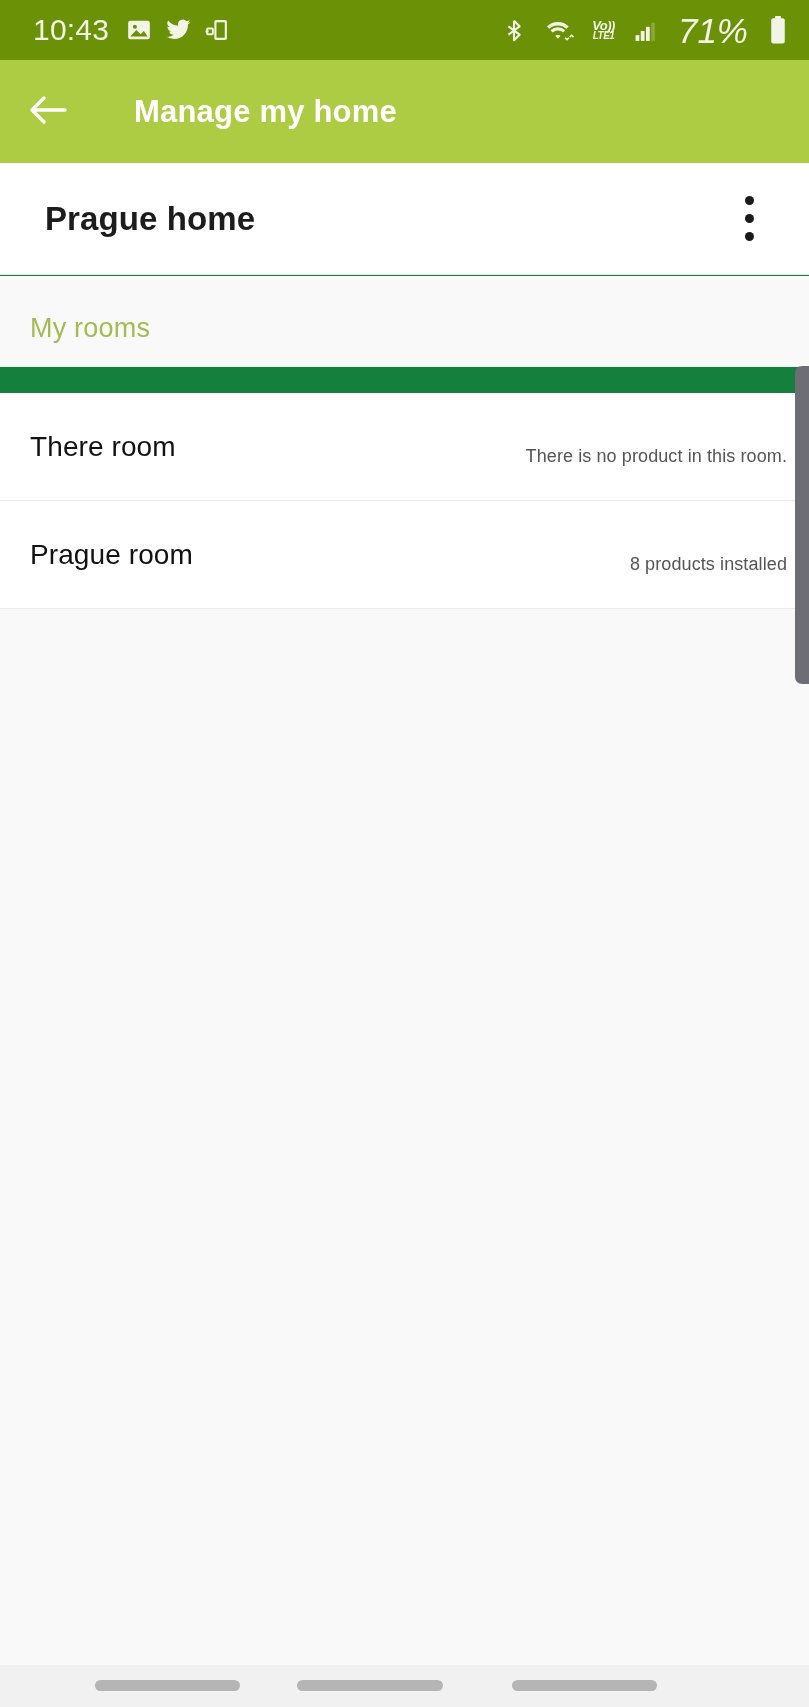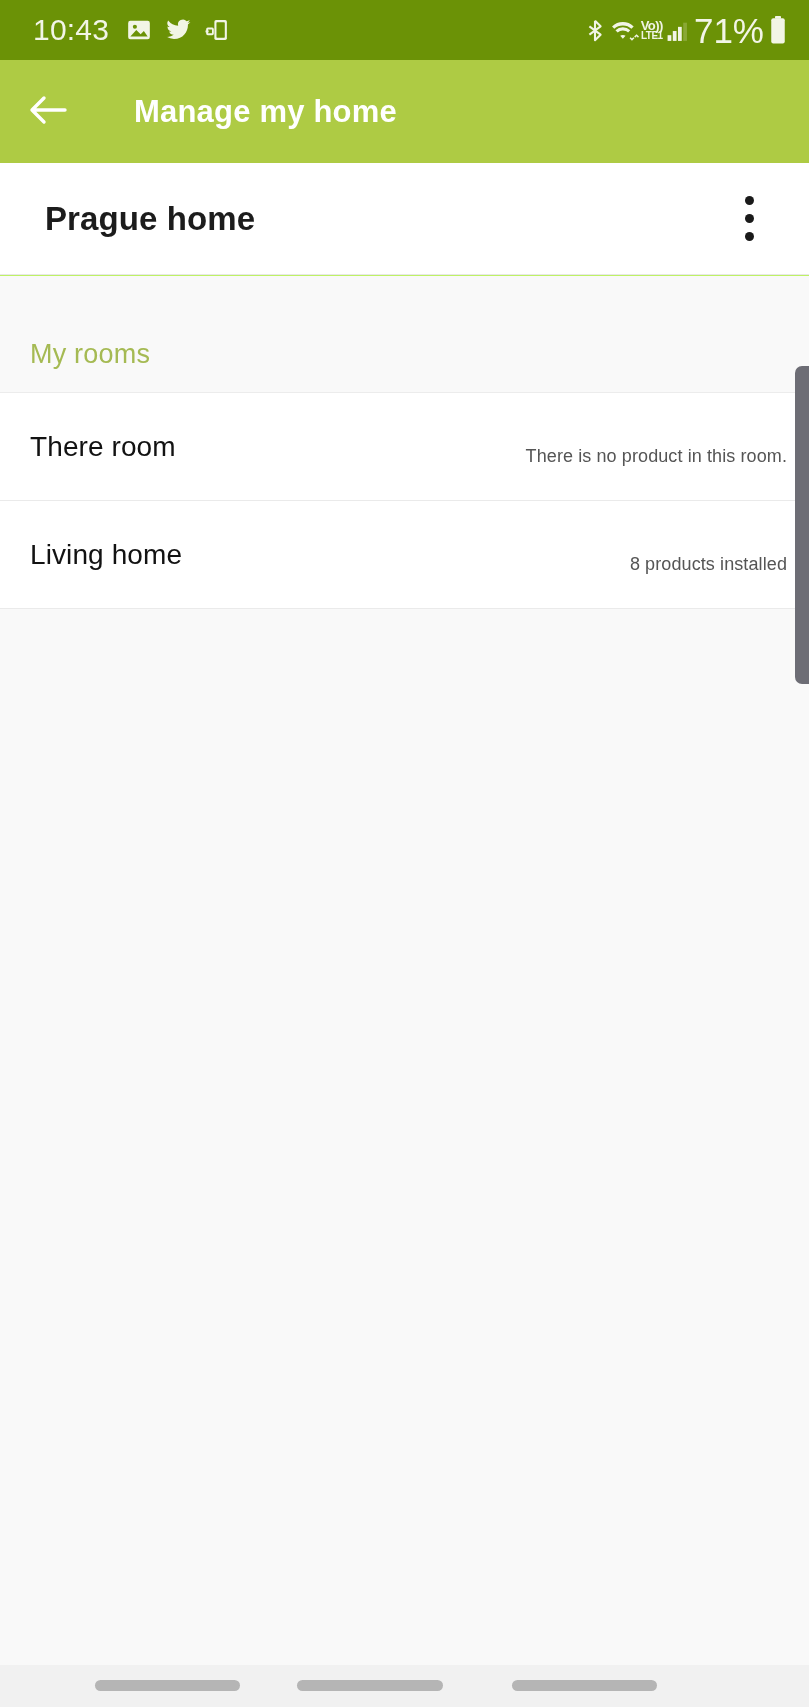--- a/index.html
+++ b/index.html
@@ -6,39 +6,39 @@
   * { margin:0; padding:0; box-sizing:border-box; }
   html, body {
     width:809px; height:1707px;
     font-family:"Liberation Sans","DejaVu Sans",sans-serif;
     background:#f7f7f7;
     overflow:hidden;
   }
   #screen {
     position:relative;
     width:809px; height:1707px;
-    background:#bef264;
+    background:#15803d;
   }
 
   
   #status-bar {
     position:absolute; left:0; top:0;
     width:809px; height:60px;
     background:#6b9206;
     display:flex; align-items:center;
     padding:0 22px 0 33px;
     color:#f0f4e4;
   }
   #status-left { display:flex; align-items:center; gap:13px; flex:1; }
   #status-clock {
     font-size:30px; letter-spacing:0.2px;
     font-weight:400; color:#f2f5e6; line-height:1;
     margin-right:4px;
   }
-  #status-right { display:flex; align-items:center; gap:3px; }
+  #status-right { display:flex; align-items:center; gap:19px;font-style:italic; }
   .sicon { display:inline-flex; align-items:center; justify-content:center; }
   .sicon svg { display:block; }
   #battery-pct {
     font-size:35px; color:#f2f5e6; line-height:1;
     margin-right:2px; letter-spacing:0px;
   }
   #volte-group {
     display:flex; flex-direction:column;
     align-items:center; justify-content:center;
     line-height:1; margin-left:-2px; margin-right:-1px;
@@ -85,21 +85,21 @@
     gap:9px; cursor:pointer;
   }
   #home-overflow .dot {
     width:9px; height:9px; border-radius:50%;
     background:#1a1a1a;
   }
 
   
   #section-header {
     position:absolute; left:0; top:276px;
-    width:809px; height:117px;
+    width:809px; height:91px;
     background:#f9f9f9;
     display:flex; align-items:flex-end;
     border-bottom:1px solid #ececec;
     padding:8px 0 22px 30px;
   }
   #section-header-label {
     font-size:27px; color:#a5ba53; letter-spacing:0.2px;
   }
 
   
@@ -260,21 +260,21 @@
   <div id="section-header">
     <span id="section-header-label">My rooms</span>
   </div>
 
   <div id="room-list">
     <div class="room-row">
       <span class="room-name">There room</span>
       <span class="room-status">There is no product in this room.</span>
     </div>
     <div class="room-row">
-      <span class="room-name">Living home</span>
+      <span class="room-name">Prague room</span>
       <span class="room-status">8 products installed</span>
     </div>
   </div>
 
   <div id="list-filler"></div>
 
   <div id="scrollbar-track">
     <div id="scrollbar-thumb"></div>
   </div>
 

